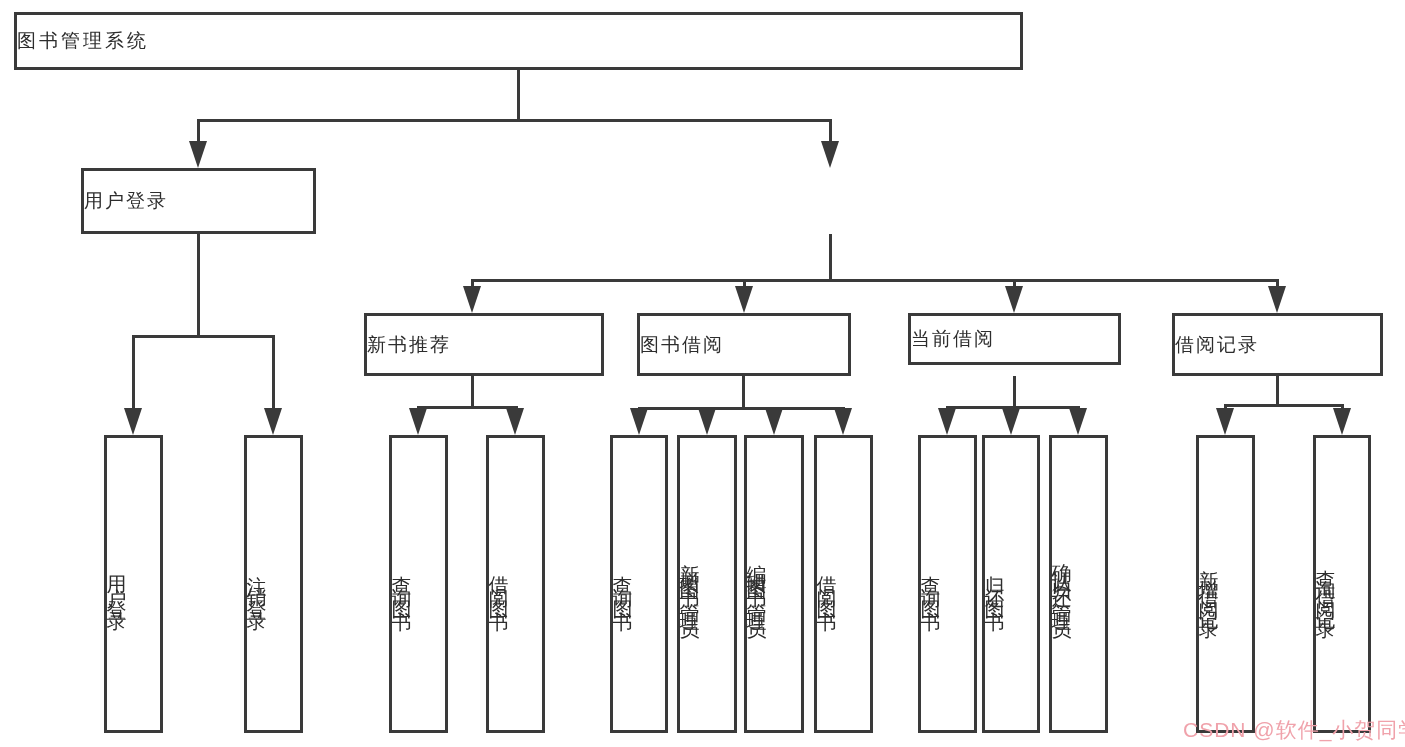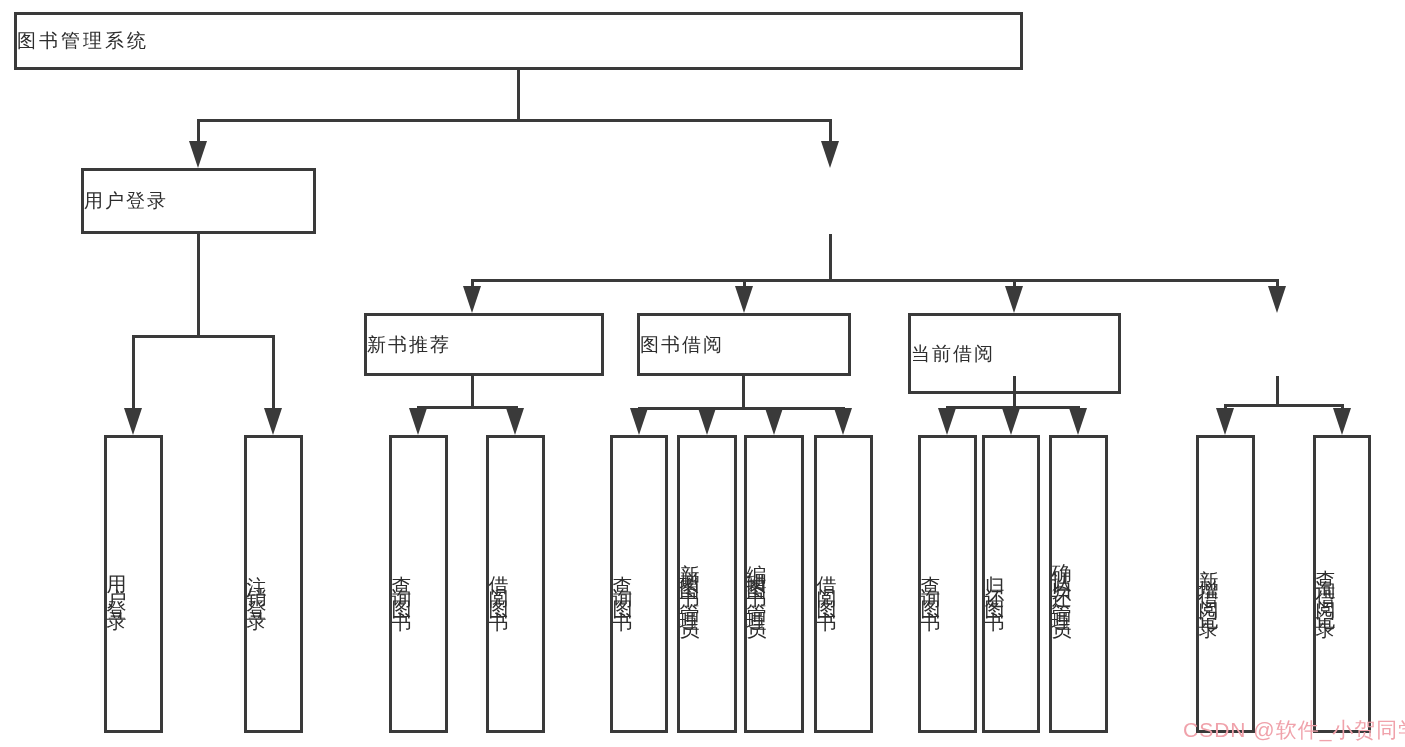--- a/index.html
+++ b/index.html
@@ -47,24 +47,27 @@
 
 
   <div class="box" style="left:364px; top:313px; width:240px; height:63px;">
     <span>新书推荐</span>
   </div>
 
   <div class="box" style="left:637px; top:313px; width:214px; height:63px;">
     <span>图书借阅</span>
   </div>
 
-  <div class="box" style="left:908px; top:313px; width:213px; height:81px;">
+  <div class="box" style="left:908px; top:313px; width:213px; height:52px;">
     <span>当前借阅</span>
   </div>
 
+  <div class="box" style="left:1172px; top:313px; width:211px; height:63px;">
+    <span>借阅记录</span>
+  </div>
 
   <div class="box" style="left:104px; top:435px; width:59px; height:298px;">
     <span class="vtext ls-wide">用户登录</span>
   </div>
 
   <div class="box" style="left:244px; top:435px; width:59px; height:298px;">
     <span class="vtext ls-wide">注销登录</span>
   </div>
 
   <div class="box" style="left:389px; top:435px; width:59px; height:298px;">

